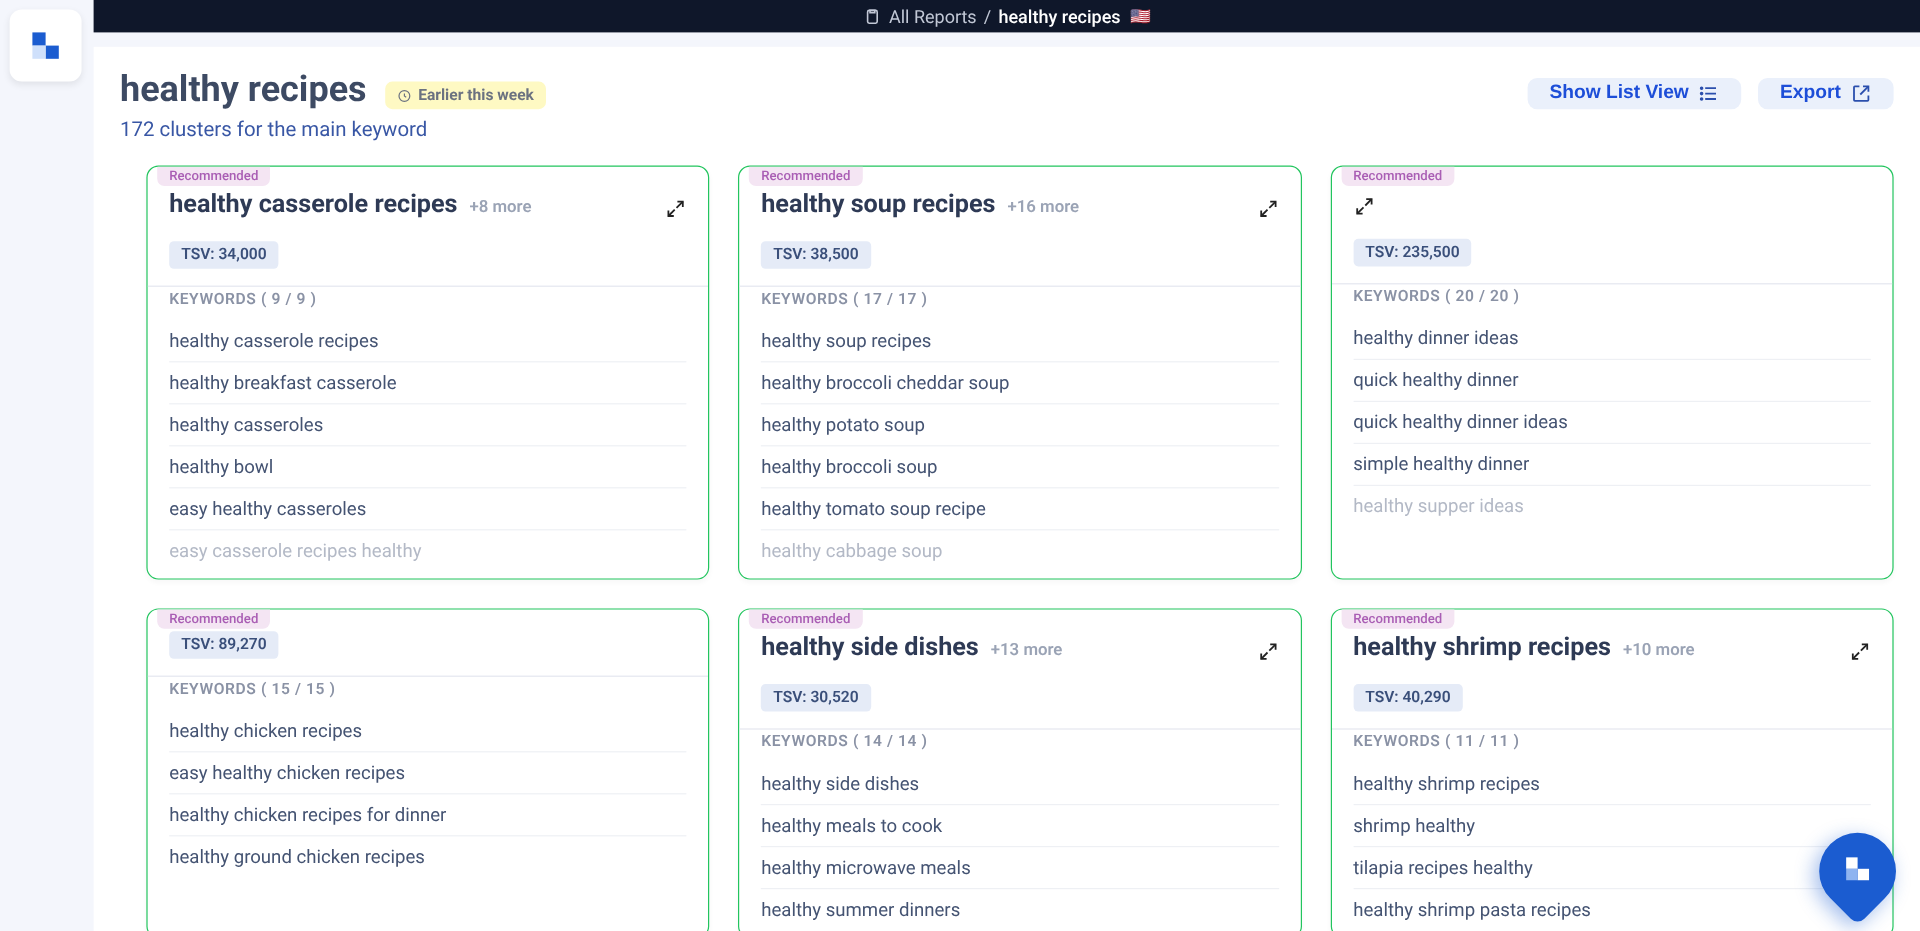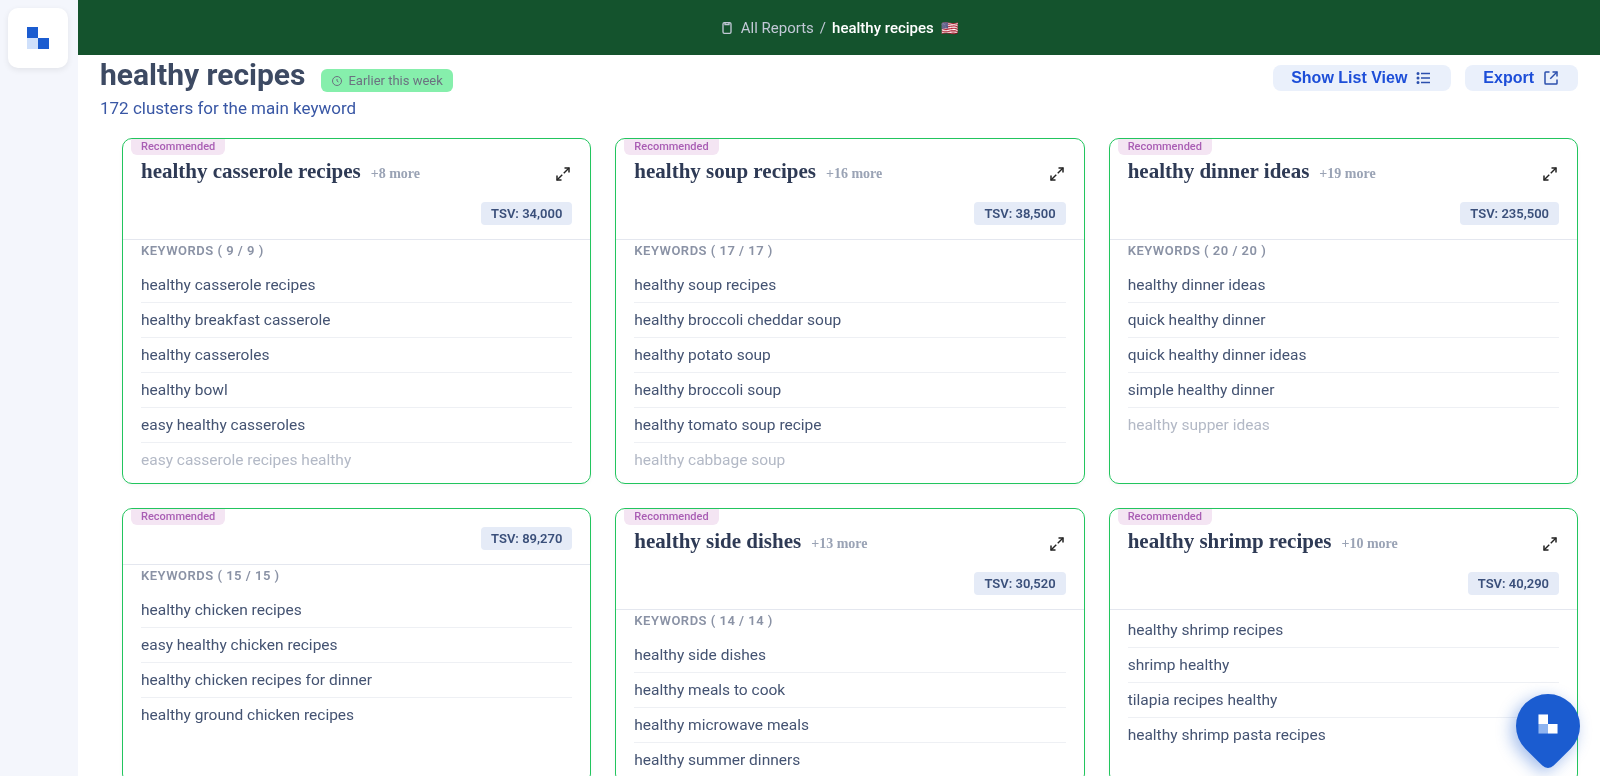--- a/index.html
+++ b/index.html
@@ -25,22 +25,22 @@
     justify-content: center;
     box-shadow: 0 2px 6px rgba(0,0,0,0.08);
     z-index: 20;
   }
   .logo-mark {
     width: 30px; height: 30px;
   }
   .topbar {
     position: absolute;
     top: 0; left: 78px; right: 0;
-    height: 55px;
-    background: #14532d;
+    height: 27px;
+    background: #0f172a;
     display: flex;
     align-items: center;
     justify-content: center;
     color: #e1e5ee;
     font-size: 15px;
     z-index: 10;
   }
   .topbar .link { color: #c2c8d6; cursor: pointer; }
   .topbar .slash { margin: 0 6px; color: #c2c8d6; }
   .topbar .current { color: #fff; font-weight: 500; }
@@ -60,26 +60,26 @@
   }
   .title-area h1 {
     font-size: 30px;
     font-weight: 700;
     color: #3d4a63;
     display: inline-block;
   }
   .badge-time {
     display: inline-flex;
     align-items: center;
-    background: #86efac;
+    background: #fef9c3;
     color: #6b7280;
     border-radius: 6px;
     padding: 4px 10px;
     font-size: 13px;
-    font-weight: 400;
+    font-weight: 700;
     margin-left: 12px;
     vertical-align: middle;
   }
   .clock { width:12px;height:12px;stroke:#6b7280;stroke-width:2;fill:none;margin-right:5px;}
   .subtitle { color: #3957a5; font-size: 17px; margin-top: 6px; }
   .actions { display: flex; gap: 14px; margin-top: 8px;}
   .btn {
     display:inline-flex; align-items:center;
     background: #eaf0fb;
     color: #1d4ed8;
@@ -110,32 +110,32 @@
     top: -1px; left: 8px;
     background: #f4e5f3;
     color: #a95eb4;
     font-size: 11px;
     padding: 2px 10px;
     border-radius: 0 0 6px 6px;
     font-weight: 500;
   }
   .card-head {
     padding: 20px 18px 0 18px;
-    display:flex; justify-content:space-between; align-items:center;font-family:Liberation Serif, serif;
+    display:flex; justify-content:space-between; align-items:flex-end;
   }
   .card-title-wrap {}
   .card-title {
     font-size: 21px;
     font-weight: 700;
     color: #2e3a55;
     display:inline;
   }
   .more-count { color:#9aa3b5; font-size:14px; font-weight:600; margin-left:6px;}
   .expand { width:18px;height:18px;stroke:#222;stroke-width:2;fill:none;cursor:pointer;margin-top:4px;}
-  .tsv-row { padding: 18px 18px 14px 18px; text-align:right;text-decoration:underline;}
+  .tsv-row { padding: 18px 18px 14px 18px; text-decoration:underline;}
   .tsv {
     display:inline-block;
     background:#e5ebf7;
     color:#3a4f7a;
     font-size:13px;
     padding:4px 10px;
     border-radius:4px;
     font-weight:600;
   }
   .kw-section { border-top:1px solid #e4e7ef; padding:3px 18px 6px 18px;}
@@ -273,24 +273,20 @@
             <li class="">healthy potato soup</li>
             <li class="">healthy broccoli soup</li>
             <li class="">healthy tomato soup recipe</li>
             <li class="dim">healthy cabbage soup</li>
           </ul>
     </div>
   </div>
       <div class="card">
     <div class="rec-badge">Recommended</div>
     <div class="card-head">
-      <div class="card-title-wrap">
-        <span class="card-title">healthy dinner ideas</span>
-        <span class="more-count">+19 more</span>
-      </div>
       <svg class="expand" viewBox="0 0 24 24">
             <path d="M14 4h6v6"></path>
             <path d="M20 4l-7 7"></path>
             <path d="M10 20H4v-6"></path>
             <path d="M4 20l7-7"></path>
           </svg>
     </div>
     <div class="tsv-row"><span class="tsv">TSV: 235,500</span></div>
     <div class="kw-section">
       <div class="kw-label">KEYWORDS  ( 20 / 20 )</div>
@@ -350,20 +346,21 @@
       </div>
       <svg class="expand" viewBox="0 0 24 24">
             <path d="M14 4h6v6"></path>
             <path d="M20 4l-7 7"></path>
             <path d="M10 20H4v-6"></path>
             <path d="M4 20l7-7"></path>
           </svg>
     </div>
     <div class="tsv-row"><span class="tsv">TSV: 40,290</span></div>
     <div class="kw-section">
+      <div class="kw-label">KEYWORDS  ( 11 / 11 )</div>
       <ul class="kw-list">
             <li class="">healthy shrimp recipes</li>
             <li class="">shrimp healthy</li>
             <li class="">tilapia recipes healthy</li>
             <li class="">healthy shrimp pasta recipes</li>
           </ul>
     </div>
   </div>
     </div>
 </div>

